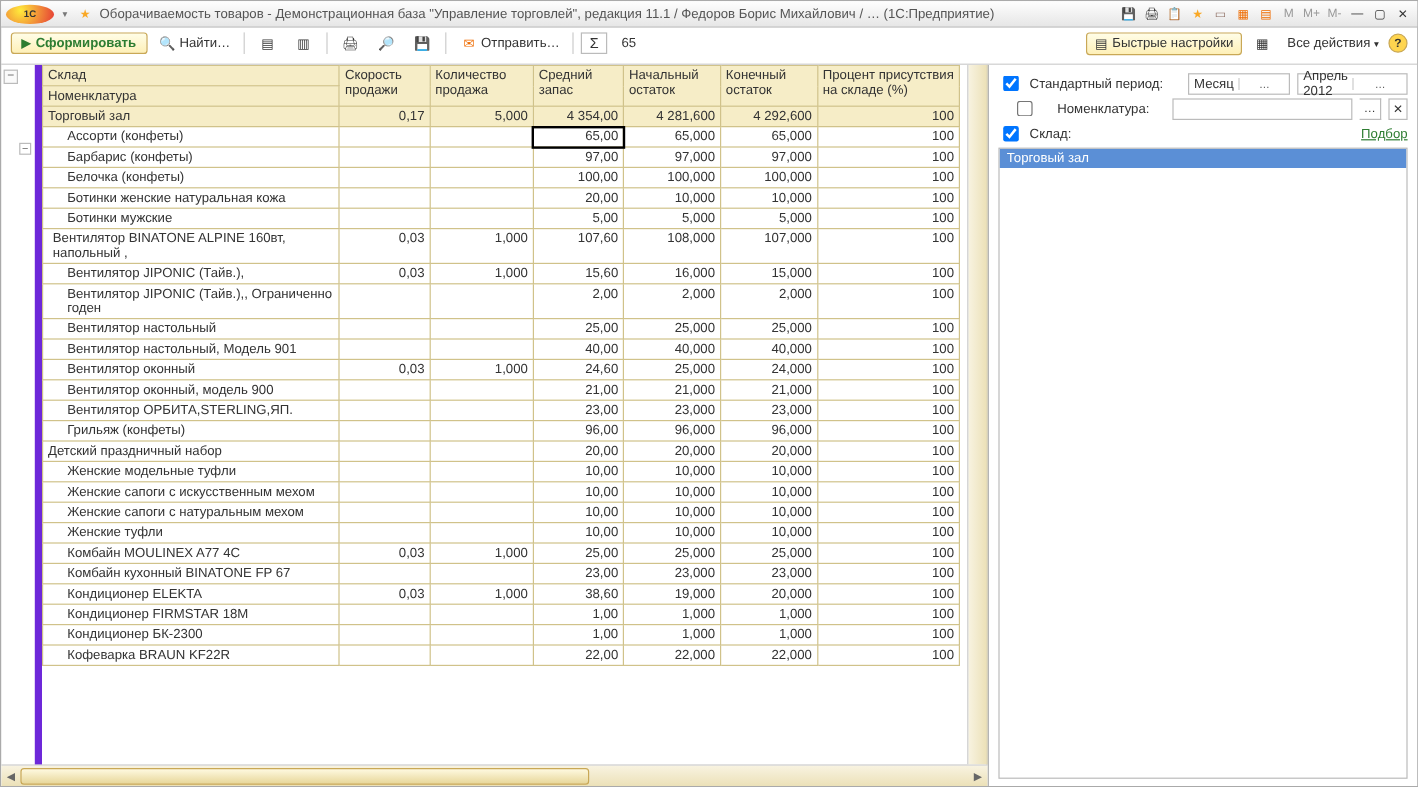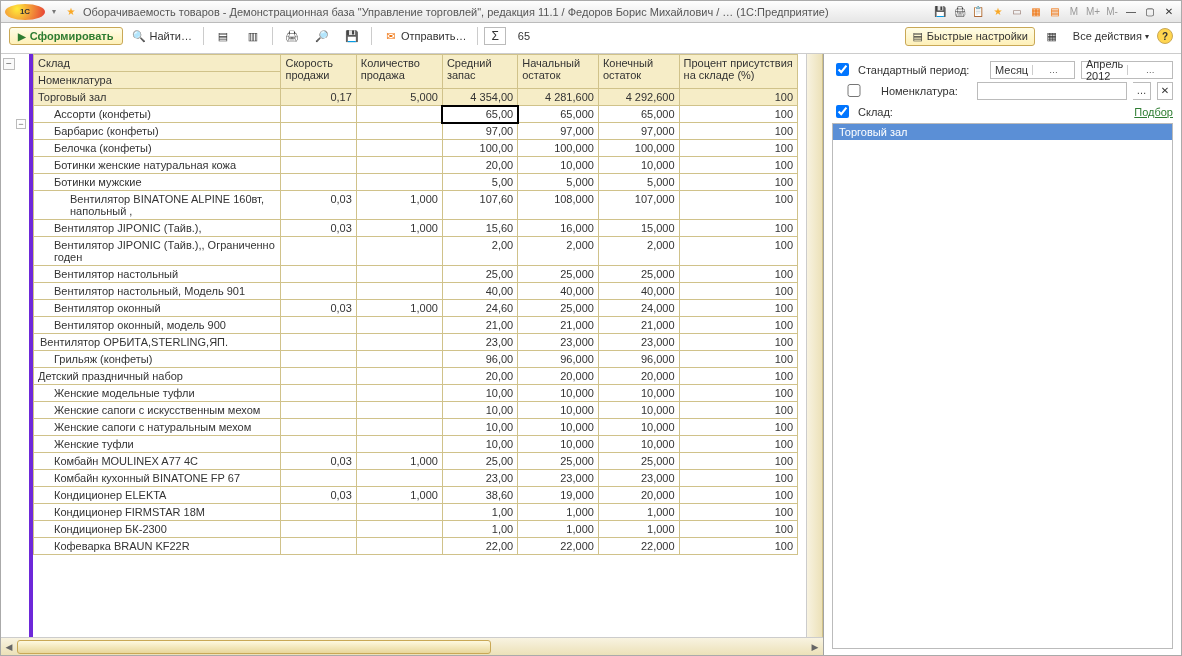--- a/index.html
+++ b/index.html
@@ -26,21 +26,21 @@
   .quick-btn { display:flex; align-items:center; gap:4px; background:linear-gradient(#fffde7,#fef0b8); border:1px solid #c9a856; border-radius:3px; padding:2px 6px; cursor:pointer; font-size:11px; }
   .all-actions { display:flex; align-items:center; gap:3px; padding:2px 4px; cursor:pointer; }
   .help-btn { width:16px;height:16px;border-radius:50%;background:#ffd54f;border:1px solid #c9a856;display:flex;align-items:center;justify-content:center;font-size:10px;font-weight:bold;cursor:pointer; }
   
   .main { flex:1; display:flex; overflow:hidden; border-top:1px solid #ccc; }
   .report-pane { flex:1; display:flex; flex-direction:column; overflow:hidden; position:relative; }
   .collapse-handle { width:12px; position:absolute; left:2px; top:4px; font-size:10px; color:#666; border:1px solid #bbb; background:#fafafa; text-align:center; cursor:pointer; line-height:10px; }
   .params-box { margin:4px 20px 0 28px; border:1px solid #d0c28a; background:#fff; }
   .params-box .row { display:flex; padding:2px 8px; }
   .params-box .label { width:88px; color:#333; }
-  .report-wrap { flex:1; overflow:hidden; margin:0 0 0 28px; border-left:4px solid #6d28d9; border-right:1px solid #d0c28a; position:relative; }
+  .report-wrap { flex:1; overflow:hidden; margin:0 0 0 28px; border-left:6px solid #6d28d9; border-right:1px solid #d0c28a; position:relative; }
   table.report { border-collapse:collapse; width:765px; }
   table.report th, table.report td { border:1px solid #d0c28a; padding:2px 4px; font-size:11px; vertical-align:top; }
   table.report thead th { background:#f6edc7; font-weight:normal; text-align:left; }
   table.report td.num { text-align:right; }
   table.report tr.total td { background:#f6edc7; font-weight:normal; }
   td.sel { outline:2px solid #000; outline-offset:-1px; }
   
   .settings-pane { width:358px; border-left:1px solid #a3a3a3; padding:6px 8px; display:flex; flex-direction:column; gap:2px; background:#fff; }
   .srow { display:flex; align-items:center; gap:6px; }
   .srow .chk { width:13px;height:13px; }
@@ -216,21 +216,21 @@
                 <tr>
                   <td style="padding-left:20px">Ботинки мужские</td>
                   <td class="num"></td>
                   <td class="num"></td>
                   <td class="num">5,00</td>
                   <td class="num">5,000</td>
                   <td class="num">5,000</td>
                   <td class="num">100</td>
                 </tr>
                 <tr>
-                  <td style="padding-left:36px">Вентилятор BINATONE ALPINE 160вт, напольный ,</td>
+                  <td style="padding-left:8px">Вентилятор BINATONE ALPINE 160вт, напольный ,</td>
                   <td class="num">0,03</td>
                   <td class="num">1,000</td>
                   <td class="num">107,60</td>
                   <td class="num">108,000</td>
                   <td class="num">107,000</td>
                   <td class="num">100</td>
                 </tr>
                 <tr>
                   <td style="padding-left:20px">Вентилятор JIPONIC (Тайв.),</td>
                   <td class="num">0,03</td>
@@ -279,21 +279,21 @@
                 <tr>
                   <td style="padding-left:20px">Вентилятор оконный, модель 900</td>
                   <td class="num"></td>
                   <td class="num"></td>
                   <td class="num">21,00</td>
                   <td class="num">21,000</td>
                   <td class="num">21,000</td>
                   <td class="num">100</td>
                 </tr>
                 <tr>
-                  <td style="padding-left:6px">Вентилятор ОРБИТА,STERLING,ЯП.</td>
+                  <td style="padding-left:20px">Вентилятор ОРБИТА,STERLING,ЯП.</td>
                   <td class="num"></td>
                   <td class="num"></td>
                   <td class="num">23,00</td>
                   <td class="num">23,000</td>
                   <td class="num">23,000</td>
                   <td class="num">100</td>
                 </tr>
                 <tr>
                   <td style="padding-left:20px">Грильяж (конфеты)</td>
                   <td class="num"></td>

